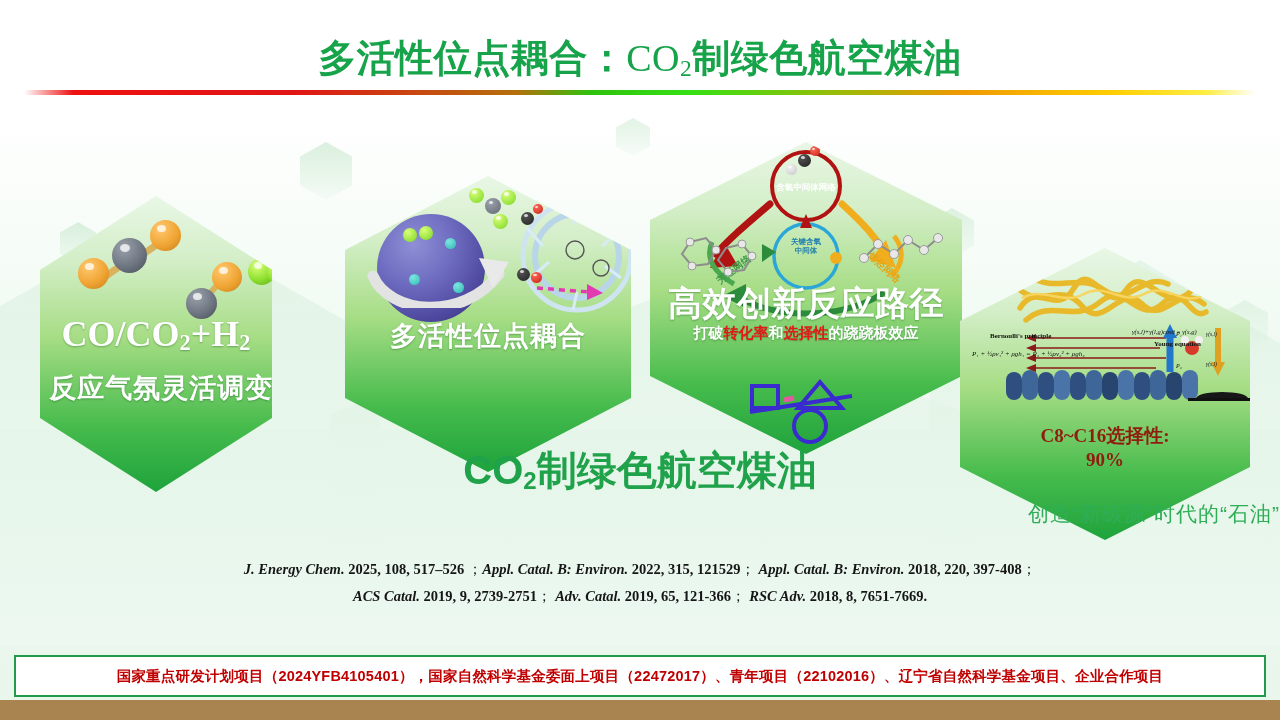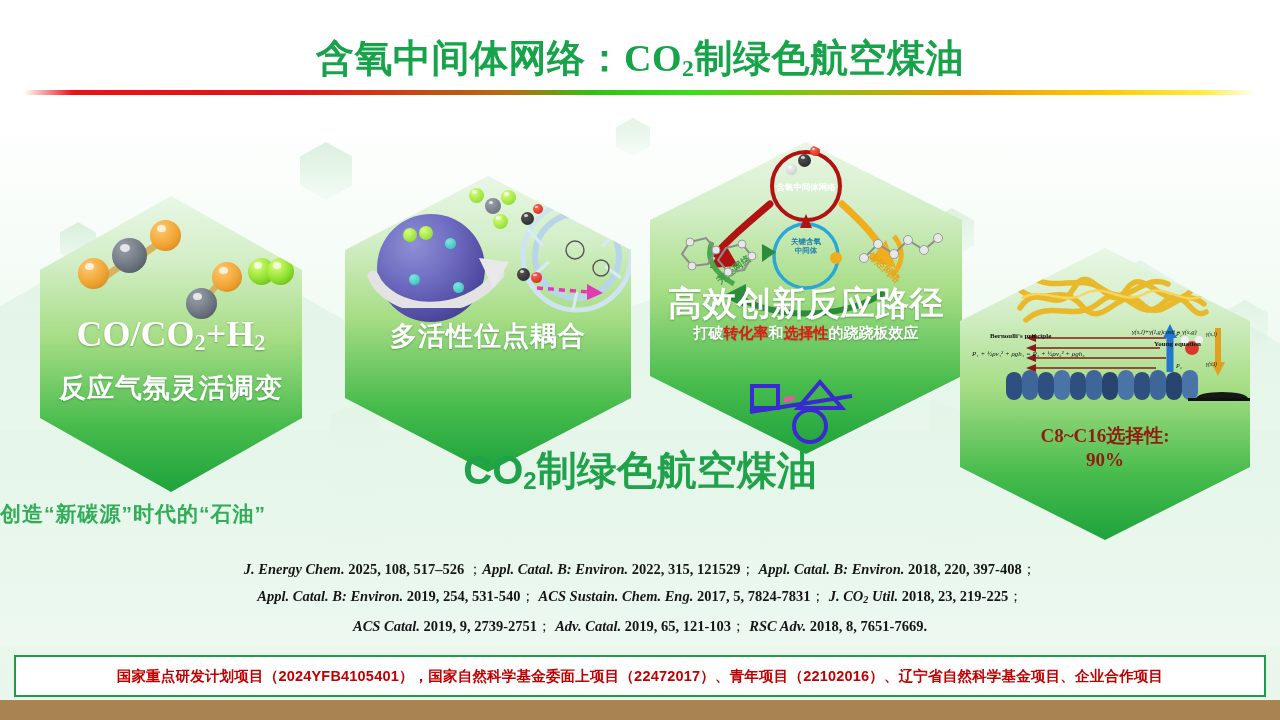--- a/index.html
+++ b/index.html
@@ -31,21 +31,21 @@
     background:linear-gradient(180deg,rgba(219,240,224,.75),rgba(235,248,238,.55));
   }
 
   
   .title{
     position:absolute;left:0;right:0;top:33px;text-align:center;
     font-family:"Liberation Sans","DejaVu Sans",sans-serif;
     font-weight:700;font-size:38px;letter-spacing:.5px;
     color:#16a34a;white-space:nowrap;
   }
-  .title .serif{font-family:"Liberation Serif","DejaVu Serif",serif;font-weight:700;}
+  .title .serif{font-family:"Liberation Serif","DejaVu Serif",serif;font-weight:400;}
   .title sub{font-size:.62em;vertical-align:-0.22em;}
   .rule{
     position:absolute;left:24px;right:24px;top:90px;height:5px;border-radius:3px;
     background:linear-gradient(90deg,
       rgba(255,255,255,0) 0%,
       #ee1111 4%,
       #e01616 22%,
       #b4700c 40%,
       #2fc20d 46%,
       #35e015 54%,
@@ -70,21 +70,21 @@
     position:absolute;left:4%;right:4%;text-align:center;color:#ffffff;
     text-shadow:0 1px 2px rgba(0,70,20,.35);
   }
   .hx-main{
     font-weight:700;line-height:1.05;white-space:nowrap;
   }
   .hx-serif{font-family:"Liberation Serif","DejaVu Serif",serif;font-weight:700;}
   .hx-serif sub{font-size:.62em;vertical-align:-0.2em;}
 
   
-  #hex1{left:40px;top:196px;width:262px;height:296px;}
+  #hex1{left:40px;top:196px;width:232px;height:296px;}
   #hex1 .t-formula{top:120px;font-size:36px;}
   #hex1 .t-sub{top:178px;font-size:27px;font-weight:700;letter-spacing:1px;}
   
   #hex2{left:345px;top:176px;width:286px;height:296px;}
   #hex2 .t-main{top:146px;font-size:27px;font-weight:700;letter-spacing:1px;}
   
   #hex3{left:650px;top:142px;width:312px;height:312px;}
   #hex3 .t-main{top:144px;font-size:34px;font-weight:700;letter-spacing:.5px;}
   #hex3 .t-sub2{top:182px;font-size:15px;font-weight:700;letter-spacing:0;}
   #hex3 .t-sub2 .red{color:#e01b16;text-shadow:0 1px 1px rgba(80,0,0,.25);}
@@ -111,22 +111,22 @@
   .dot{position:absolute;border-radius:50%;}
 
   
   .center-head{
     position:absolute;left:0;right:0;top:443px;text-align:center;
     color:#1fa24a;font-weight:700;font-size:40px;white-space:nowrap;
   }
   .center-head .serif{font-family:Liberation Sans, sans-serif;}
   .center-head sub{font-size:.6em;vertical-align:-0.22em;}
   .center-sub{
-    position:absolute;left:0;right:0;top:500px;text-align:left;
-    color:#2fae57;font-weight:700;font-size:21px;letter-spacing:1px;white-space:nowrap;
+    position:absolute;left:0;right:0;top:500px;text-align:right;
+    color:#2fae57;font-weight:400;font-size:21px;letter-spacing:1px;white-space:nowrap;
   }
 
   
   .refs{
     position:absolute;left:60px;right:60px;top:556px;text-align:center;
     font-family:"Liberation Serif","DejaVu Serif",serif;
     color:#161616;font-size:14.5px;line-height:27px;
   }
   .refs .line{white-space:nowrap;}
   .refs i{font-style:italic;font-weight:700;}
@@ -158,21 +158,21 @@
     <div class="bg-bigwedge" style="left:930px;top:260px;width:420px;height:330px;opacity:.8;"></div>
     <div class="bg-hex" style="left:60px;top:222px;width:36px;height:42px;"></div>
     <div class="bg-hex" style="left:300px;top:142px;width:52px;height:58px;"></div>
     <div class="bg-hex" style="left:616px;top:118px;width:34px;height:38px;opacity:.8;"></div>
     <div class="bg-hex" style="left:930px;top:208px;width:44px;height:50px;opacity:.85;"></div>
     <div class="bg-hex" style="left:1222px;top:300px;width:46px;height:52px;opacity:.6;"></div>
     <div class="bg-band"></div>
   </div>
 
   <div class="title">
-    <span>含氧中间体网络：</span><span class="serif"><span>CO</span><sub>2</sub></span><span>制绿色航空煤油</span>
+    <span>多活性位点耦合：</span><span class="serif"><span>CO</span><sub>2</sub></span><span>制绿色航空煤油</span>
   </div>
   <div class="rule"></div>
 
   <div class="hex" id="hex1">
     <div class="hex-inner">
 
       <div class="bond" style="left:54px;top:73px;width:34px;height:7px;transform:rotate(-35deg);"></div>
       <div class="bond" style="left:90px;top:52px;width:34px;height:7px;transform:rotate(-35deg);"></div>
       <div class="atom" style="left:38px;top:62px;width:31px;height:31px;background:radial-gradient(circle at 34% 28%,#ffc970,#f0a534 55%,#c97f18 100%);"></div>
       <div class="atom" style="left:72px;top:42px;width:35px;height:35px;background:radial-gradient(circle at 34% 28%,#9aa1ab,#6e7681 55%,#464c55 100%);"></div>
@@ -386,24 +386,21 @@
   <div class="center-head">
     <span class="serif"><span>CO</span><sub>2</sub></span><span>制绿色航空煤油</span>
   </div>
   <div class="center-sub">创造“新碳源”时代的“石油”</div>
 
   <div class="refs">
     <div class="line">
       <i>J. Energy Chem.</i> <b>2025, 108, 517–526</b> ；<i>Appl. Catal. B: Environ.</i> <b>2022, 315, 121529</b>；&nbsp;<i>Appl. Catal. B: Environ.</i> <b>2018, 220, 397-408</b>；
     </div>
     <div class="line">
-      <i>Appl. Catal. B: Environ.</i> <b>2019, 254, 531-540</b>；&nbsp;<i>ACS Sustain. Chem. Eng.</i> <b>2017, 5, 7824-7831</b>；&nbsp;<i>J. CO<sub>2</sub> Util.</i> <b>2018, 23, 219-225</b>；
-    </div>
-    <div class="line">
-      <i>ACS Catal.</i> <b>2019, 9, 2739-2751</b>；&nbsp;<i>Adv. Catal.</i> <b>2019, 65, 121-103</b>；&nbsp;<i>RSC Adv.</i> <b>2018, 8, 7651-7669.</b>
+      <i>ACS Catal.</i> <b>2019, 9, 2739-2751</b>；&nbsp;<i>Adv. Catal.</i> <b>2019, 65, 121-366</b>；&nbsp;<i>RSC Adv.</i> <b>2018, 8, 7651-7669.</b>
     </div>
   </div>
 
   <div class="funding">
     <div class="funding-text">国家重点研发计划项目（2024YFB4105401），国家自然科学基金委面上项目（22472017）、青年项目（22102016）、辽宁省自然科学基金项目、企业合作项目</div>
   </div>
   <div class="bottom-bar"></div>
 
 </div>
 

